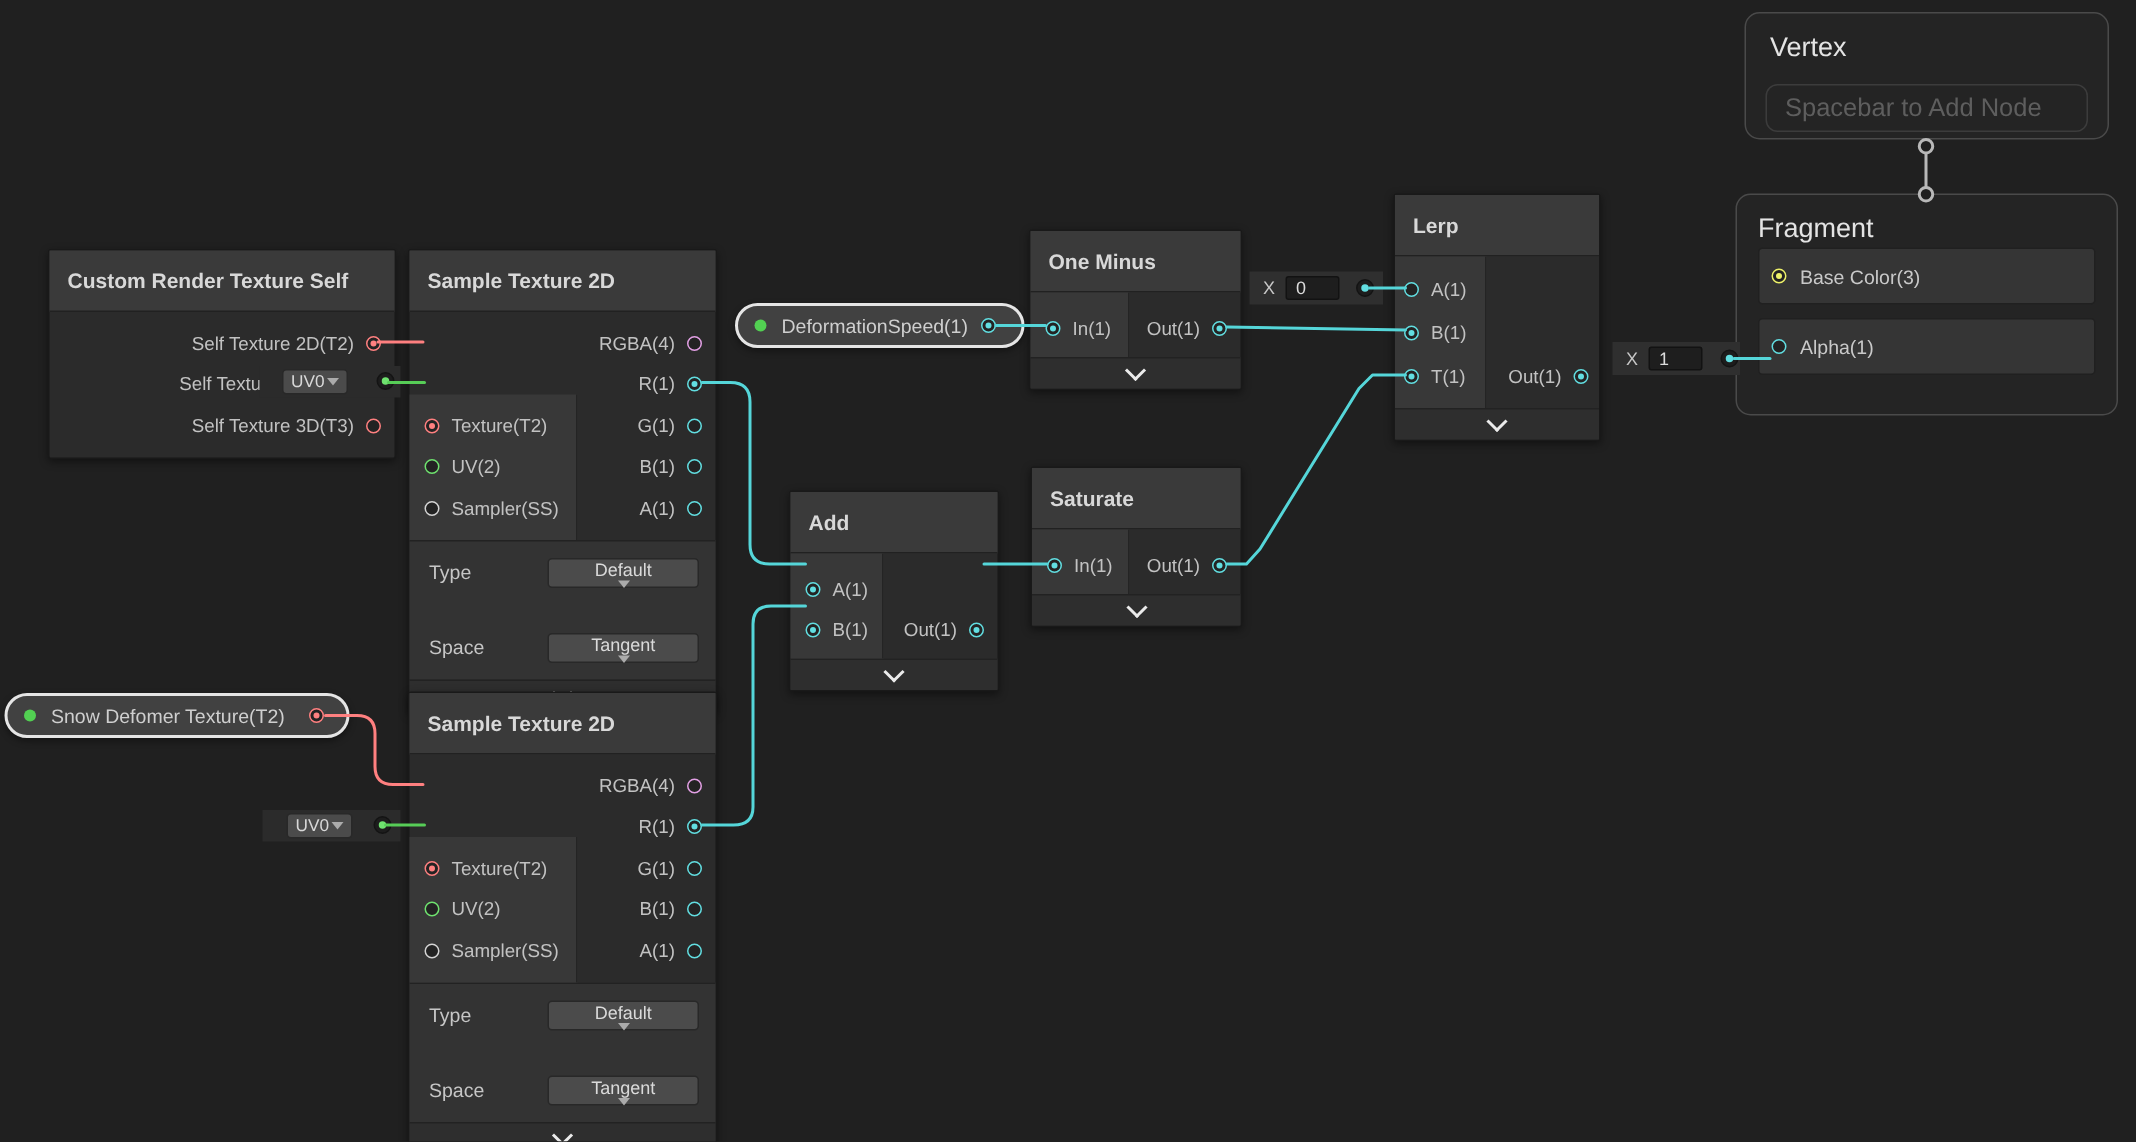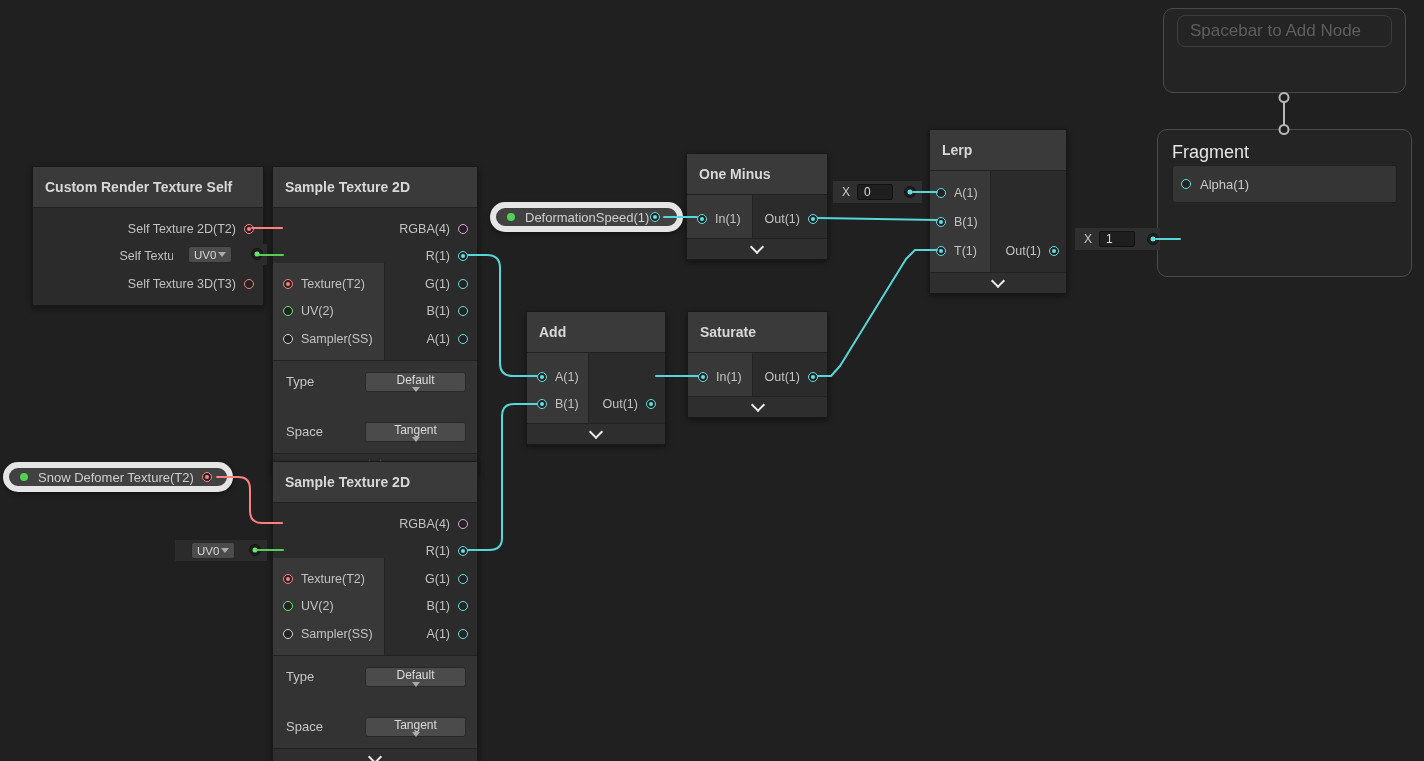--- a/index.html
+++ b/index.html
@@ -39,21 +39,21 @@
       display:flex;align-items:center;justify-content:space-between;padding:0 6px;
       color:#DADADA;font-size:12px;box-sizing:content-box;flex-direction:column;}
   .tri{width:0;height:0;border-left:4px solid transparent;border-right:4px solid transparent;
        border-top:5px solid #ABABAB;flex:none;}
   .collapse{height:20px;background:#2E2E2E;border-top:1px solid #222;
             display:flex;align-items:center;justify-content:center;}
   .chev{width:8px;height:8px;border-right:2px solid #EBEBEB;border-bottom:2px solid #EBEBEB;
         transform:rotate(45deg);margin-top:-4px;}
 
   
-  .pill{position:absolute;height:30px;background:#414141;border:6px solid #e5e5e5;border-radius:15px;
+  .pill{position:absolute;height:30px;background:#414141;border:2px solid #e5e5e5;border-radius:15px;
         display:flex;align-items:center;z-index:3;box-sizing:border-box;box-shadow:0 2px 5px rgba(0,0,0,.4);}
   .gdot{width:8px;height:8px;border-radius:50%;background:#52D052;margin-left:11px;flex:none;}
   .pill .lbl{color:#CFCFCF;font-size:13px;margin-left:10px;flex:1;}
   .pill.snow .port{margin-right:15px;}
   .pill.speed .port{margin-right:17px;}
 
   
   .uvstrip{position:absolute;height:21px;background:#2B2B2B;display:flex;align-items:center;z-index:3;}
   .uvdd{height:17px;background:#4B4B4B;border:1px solid #282828;border-radius:3px;display:flex;
         align-items:center;padding:0 5px;color:#D8D8D8;font-size:11.5px;gap:2px;box-sizing:border-box;}
@@ -248,21 +248,21 @@
           <span class="plabel">Out(1)</span>
           <span class="port filled c-cyan"></span>
         </div>
       </div>
     </div>
     <div class="collapse">
         <span class="chev"></span>
       </div>
   </div>
 
-  <div class="node pad105" style="left:526px;top:311px;width:140px">
+  <div class="node pad105" style="left:526px;top:327px;width:140px">
     <div class="nhead">
       <span>Add</span>
     </div>
     <div class="nbody">
       <div class="colin" style="width:62px">
         <div class="r in">
           <span class="port filled c-cyan"></span>
           <span class="plabel">A(1)</span>
         </div>
         <div class="r in">
@@ -367,25 +367,30 @@
     <span class="xval">0</span>
     <span class="wdot c-cyan" style="right:6px;top:5px"></span>
   </div>
   <div class="xstrip" style="left:1075px;top:228px;width:85px">
     <span class="xlbl">X</span>
     <span class="xval">1</span>
     <span class="wdot c-cyan" style="right:1px;top:5px"></span>
   </div>
 
   <div class="ctx" style="left:1163px;top:8px;width:243px;height:85px">
+    <div class="ctx-title">Vertex</div>
     <div class="hint">Spacebar to Add Node</div>
   </div>
 
   <div class="ctx fragment" style="left:1157px;top:129px;width:255px;height:148px">
     <div class="ctx-title">Fragment</div>
+    <div class="fblock">
+      <span class="port filled c-yellow"></span>
+      <span class="plabel">Base Color(3)</span>
+    </div>
     <div class="fblock">
       <span class="port c-cyan"></span>
       <span class="plabel">Alpha(1)</span>
     </div>
   </div>
 
   <svg class="wires" width="1424" height="761" viewBox="0 0 1424 761">
     <defs>
       <linearGradient id="gradCyanYellow" x1="0" y1="0" x2="1" y2="0">
         <stop offset="0" stop-color="#55D6D9"></stop>

